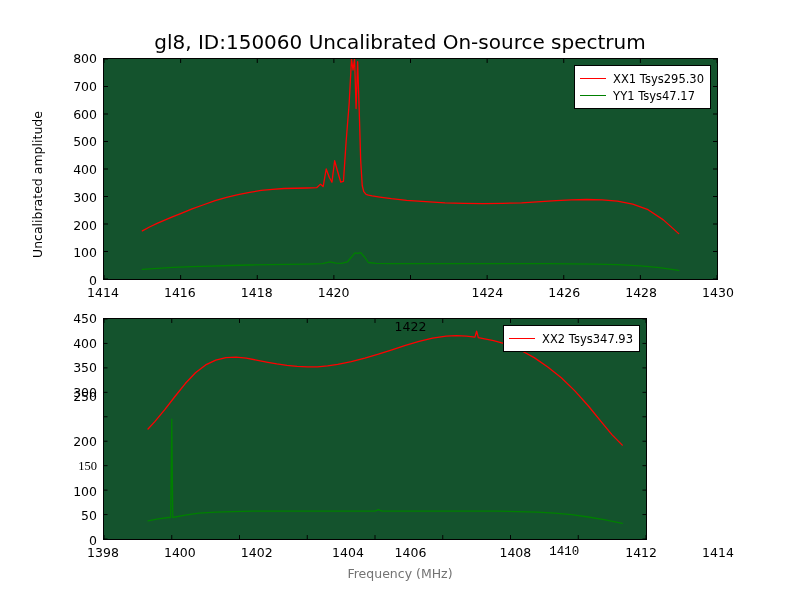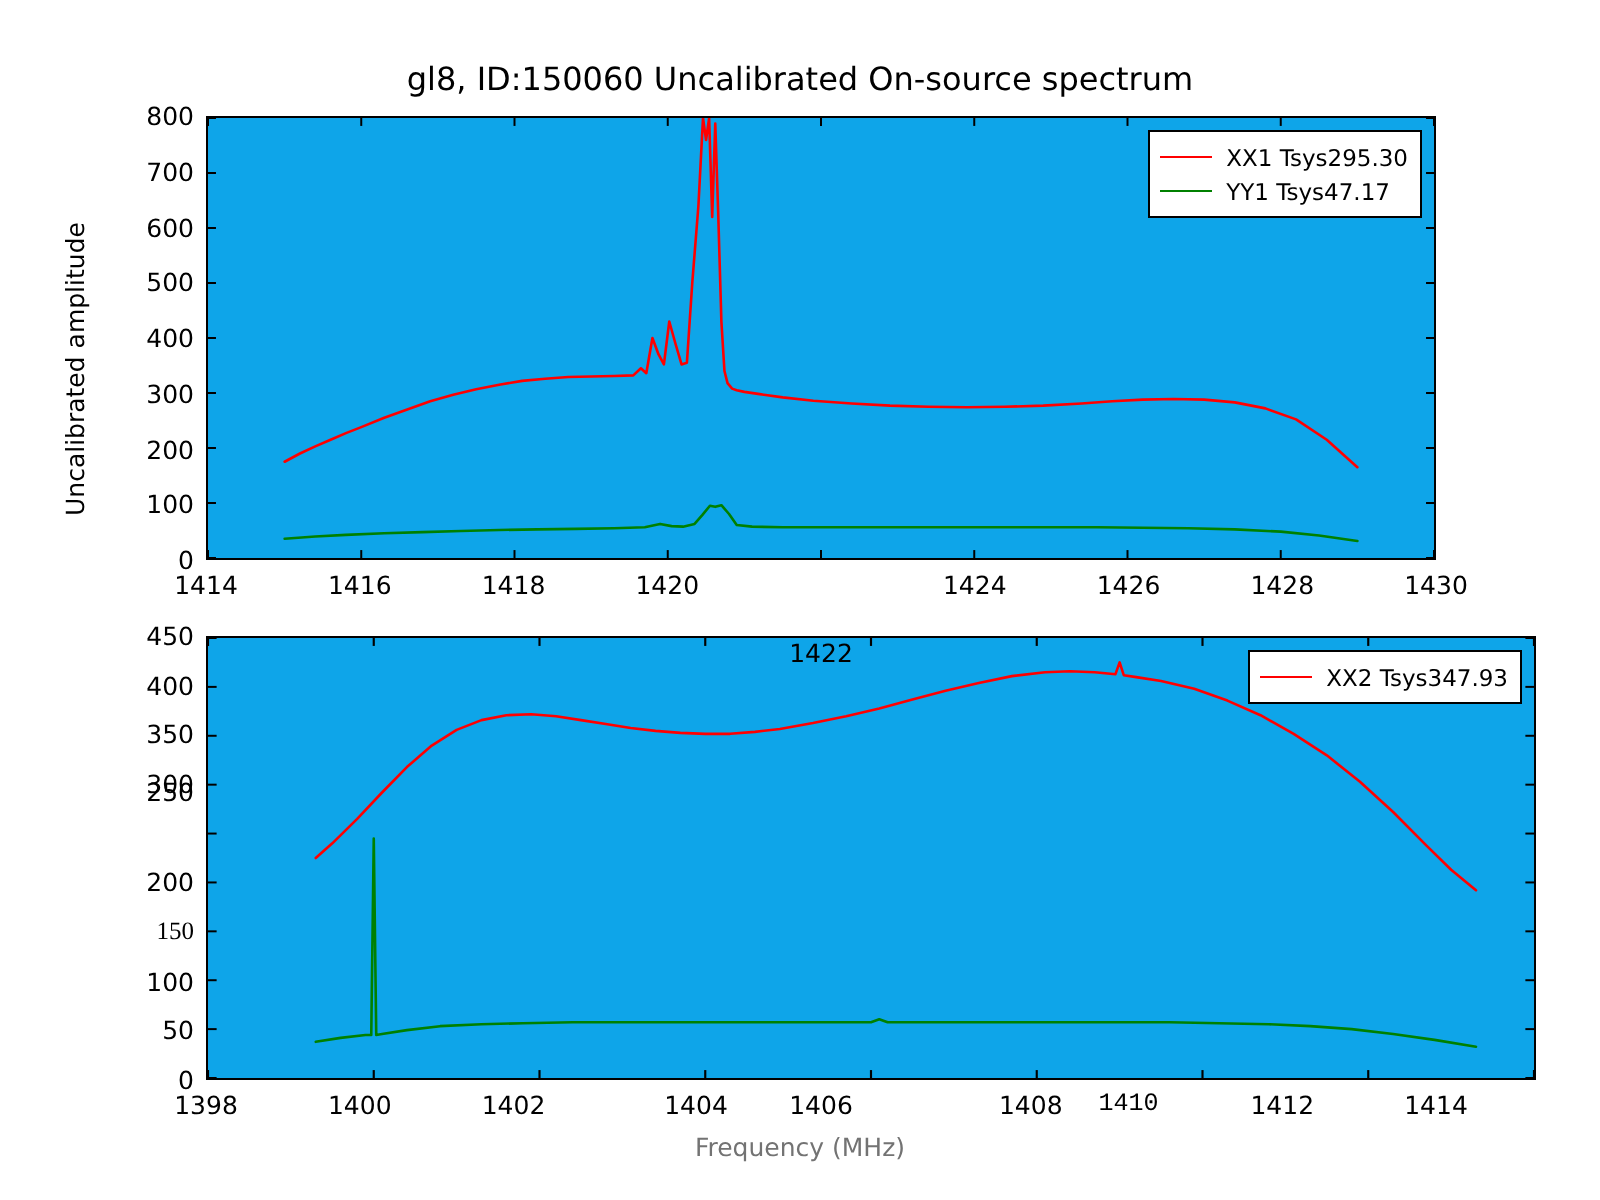--- a/index.html
+++ b/index.html
@@ -18,41 +18,41 @@
     width: 800px;
     height: 600px;
     background: #ffffff;
   }
   .plot-title {
     position: absolute;
     left: 0;
     top: 30px;
     width: 800px;
     text-align: center;
-    font-size: 16px;
+    font-size: 20px;
     color: #000000;
     white-space: nowrap;
   }
   .axes {
     position: absolute;
     box-sizing: border-box;
     border: 1.3px solid #000000;
-    background: #0ea5e9;
+    background: #14532d;
     text-align: center;
   }
   #axes-top {
     left: 103px;
     top: 58px;
     width: 615px;
     height: 222px;
   }
   #axes-bottom {
     left: 103px;
     top: 318px;
-    width: 665px;
+    width: 544px;
     height: 222px;
   }
   .plot-svg {
     position: absolute;
     left: 0;
     top: 0;
     width: 100%;
     height: 100%;
     display: block;
   }

